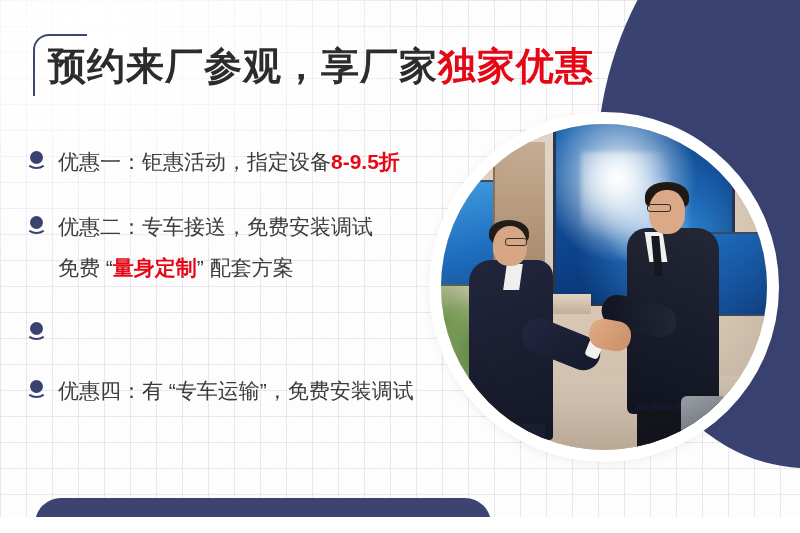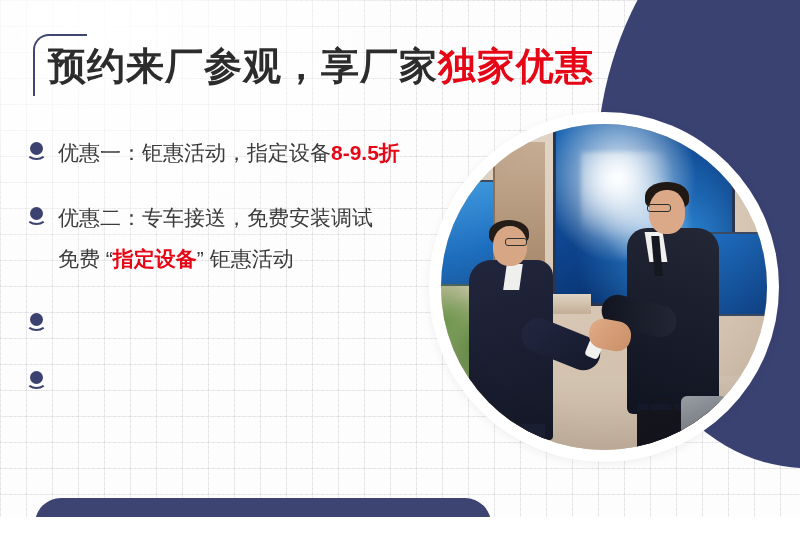--- a/index.html
+++ b/index.html
@@ -99,21 +99,21 @@
     color: #2c2c2c;
     white-space: nowrap;
     line-height: 1.15;
   }
   .headline .accent { color: #e60716; }
 
   
   .bullets {
     position: absolute;
     left: 26px;
-    top: 133px;
+    top: 142px;
     width: 470px;
   }
   .bullet-row {
     position: relative;
     display: flex;
     align-items: flex-start;
     margin-bottom: 24px;
   }
   .bullet-mark {
     position: relative;
@@ -408,35 +408,38 @@
       </span>
     </div>
 
     <div class="bullet-row">
       <span class="bullet-mark">
         <span class="arc"></span>
         <span class="dot"></span>
       </span>
       <span class="bullet-text">
         <span>优惠二：专车接送，免费安装调试</span>
-        <span class="line2"><span>免费 “</span><span class="accent">指定设备</span><span>” 钜惠活动</span></span>
+        <span class="line2"><span>免费 “</span><span class="accent">量身定制</span><span>” 配套方案</span></span>
       </span>
     </div>
 
     <div class="bullet-row">
       <span class="bullet-mark">
         <span class="arc"></span>
         <span class="dot"></span>
       </span>
     </div>
 
     <div class="bullet-row">
       <span class="bullet-mark">
         <span class="arc"></span>
         <span class="dot"></span>
+      </span>
+      <span class="bullet-text">
+        <span>优惠四：有 “专车运输”，免费安装调试</span>
       </span>
     </div>
 
   </div>
 
   <div class="photo-circle">
     <div class="photo-inner">
       <div class="scene">
         <div class="wall"></div>
         <div class="screen-left"></div>

